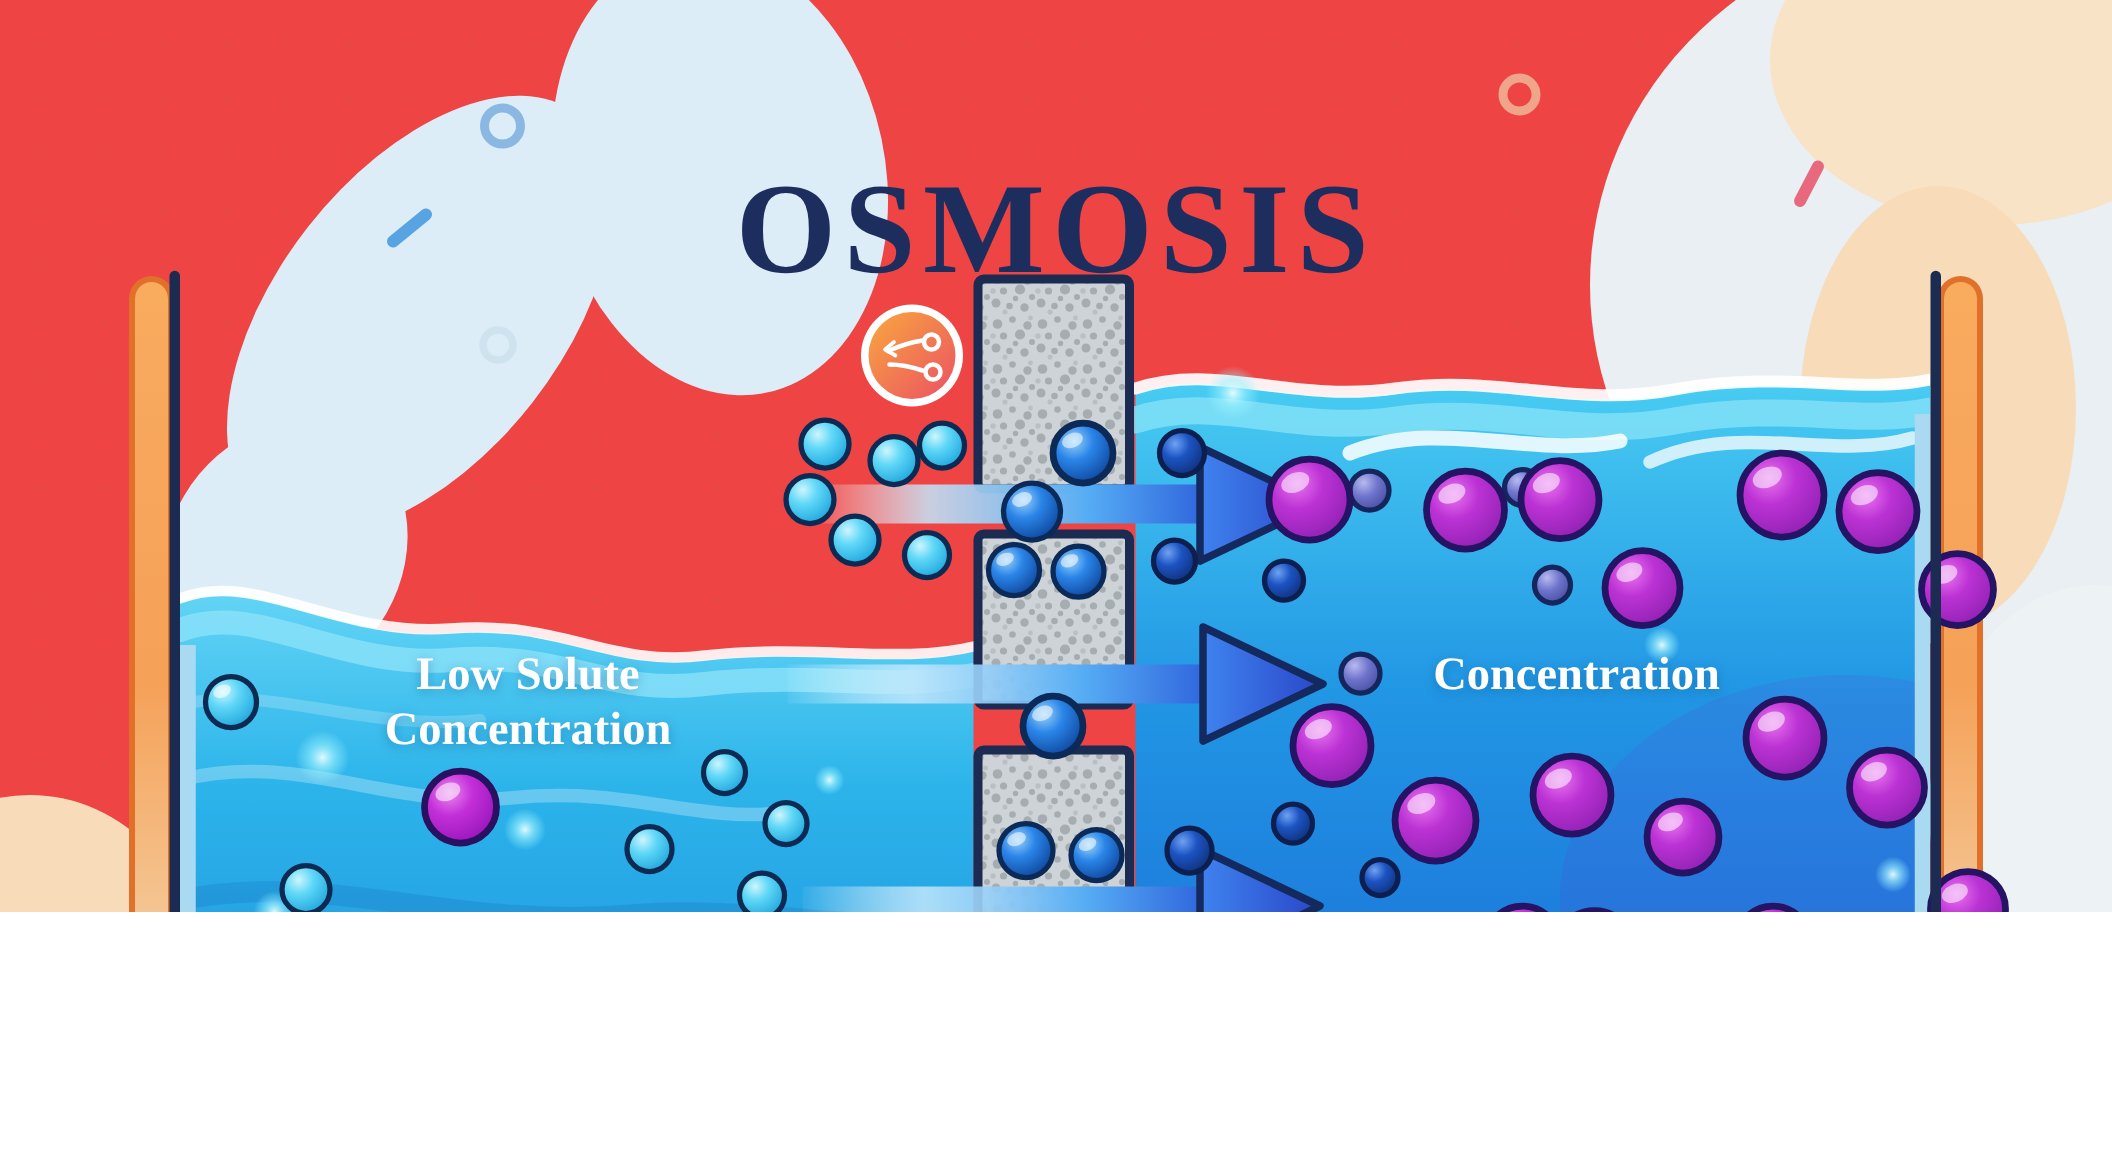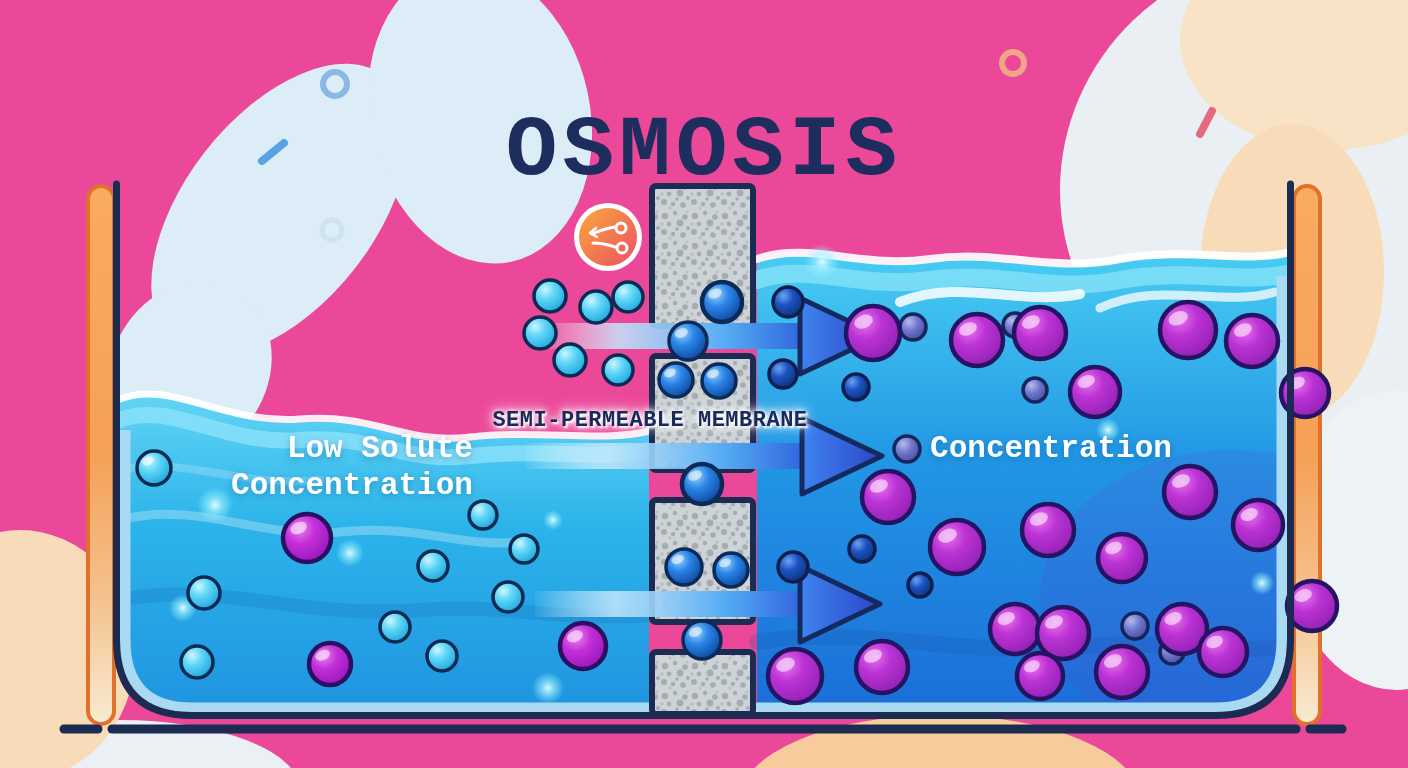--- a/index.html
+++ b/index.html
@@ -1,18 +1,18 @@
 <!DOCTYPE html>
 <html><head>
 <meta charset="utf-8">
 <style>
   html,body{margin:0;padding:0;background:#ffffff;}
   .stage{
-    position:relative;width:1408px;height:768px;overflow:hidden;
-    background:#ec4899;font-family:Liberation Mono, monospace;
+    position:relative;width:1408px;height:608px;overflow:hidden;
+    background:#ef4444;font-family:Liberation Serif, serif;
   }
   
   .stage::before{
     content:"";position:absolute;inset:0;pointer-events:none;opacity:.45;
     background-image:
       radial-gradient(circle, rgba(110,120,135,.22) 1px, transparent 1.4px),
       radial-gradient(circle, rgba(110,120,135,.14) 1px, transparent 1.4px);
     background-size:41px 37px,67px 53px;
     background-position:7px 11px,29px 3px;
   }
@@ -442,24 +442,23 @@
 
   <g stroke="#1b2b52" stroke-width="9" stroke-linecap="round">
     <line x1="64" y1="729" x2="98" y2="729"></line>
     <line x1="112" y1="729" x2="1296" y2="729"></line>
     <line x1="1310" y1="729" x2="1342" y2="729"></line>
   </g>
 </svg>
 
 <h1 class="page-title">OSMOSIS</h1>
 
-<div class="conc-label" style="left:352px;top:430px;text-align:right;">
+<div class="conc-label" style="left:352px;top:430px;">
   <div>Low Solute</div>
   <div>Concentration</div>
 </div>
 
 <div class="conc-label" style="left:1051px;top:430px;">
   <div>Concentration</div>
 </div>
 
-<div class="membrane-label">SEMI-PERMEABLE MEMBRANE</div>
 
 </div>
 
 </body></html>

